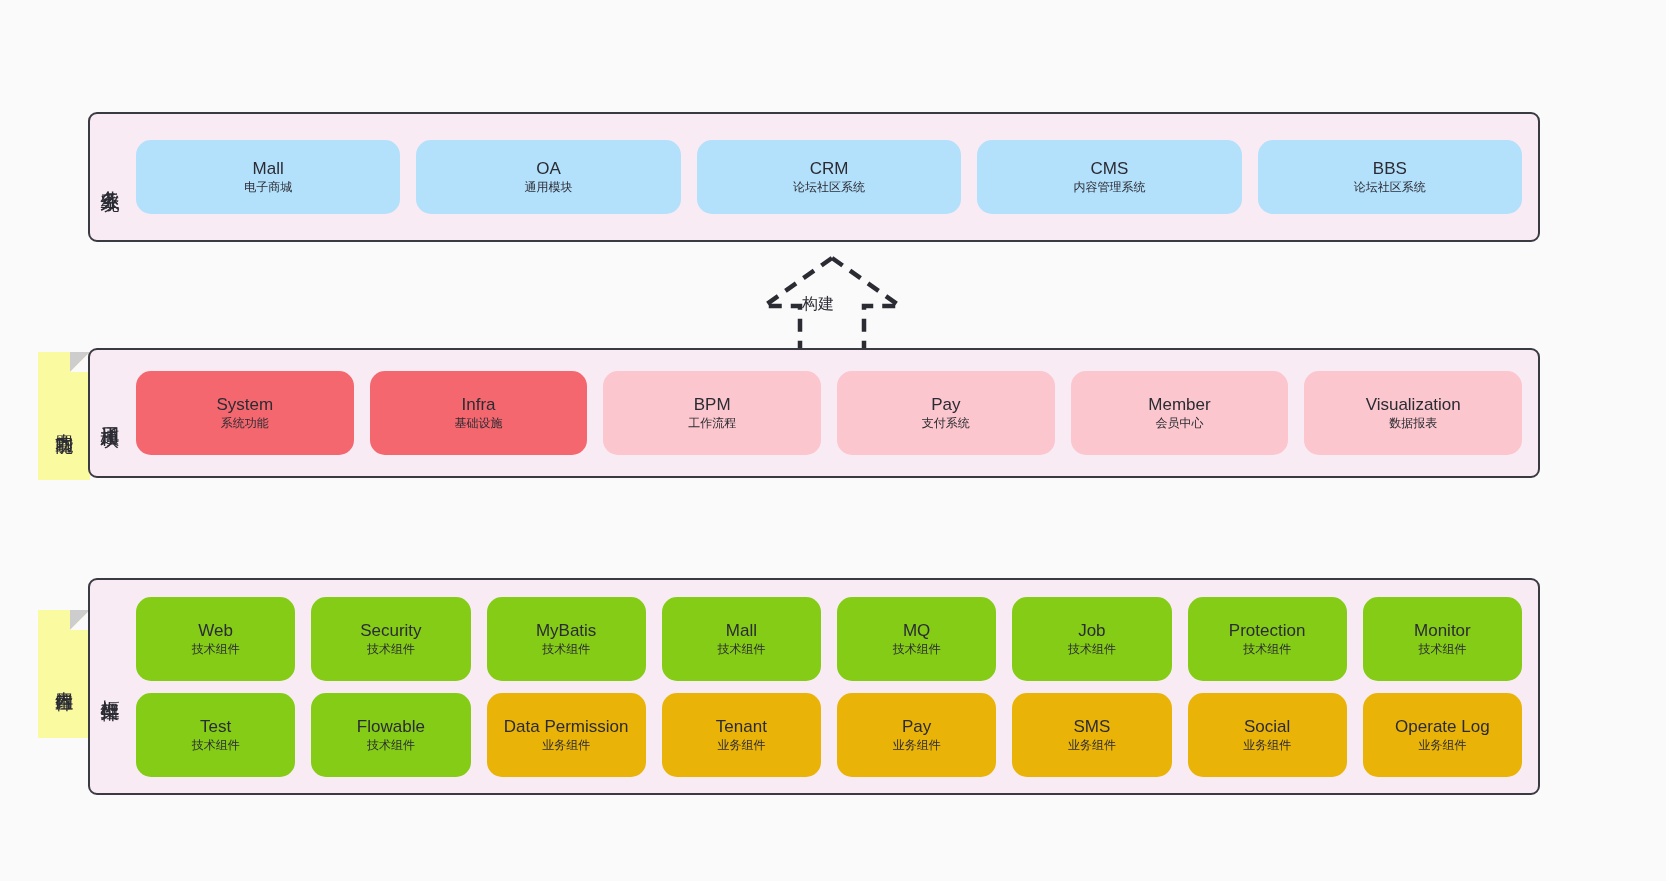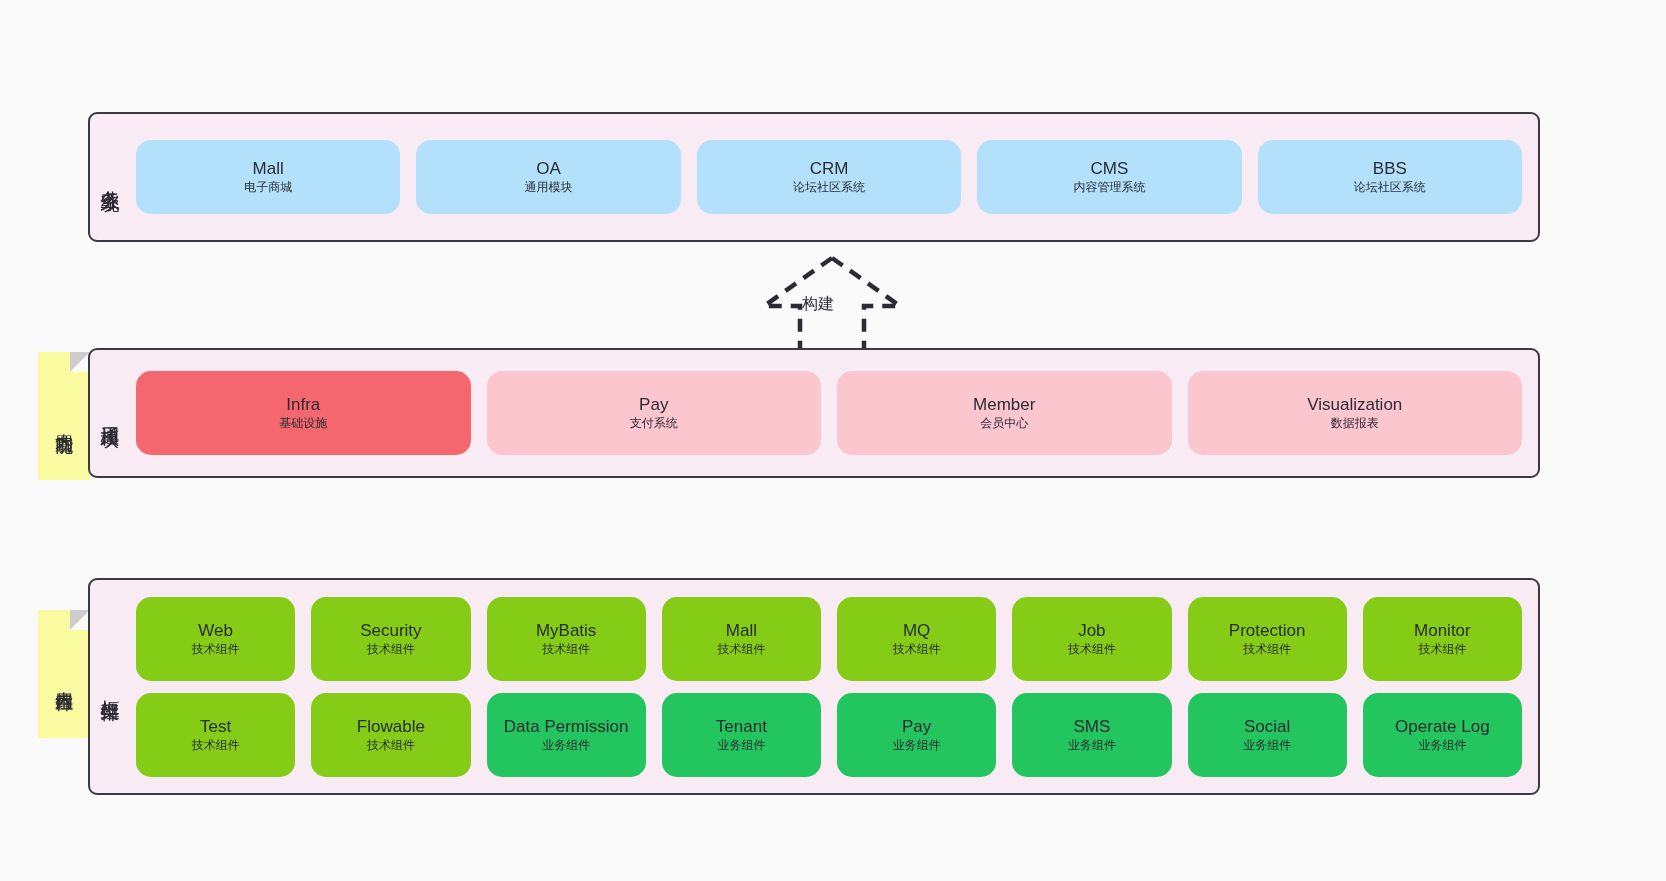--- a/index.html
+++ b/index.html
@@ -62,21 +62,21 @@
     padding: 6px 4px;
   }
   .cell .en { font-size: 17px; }
   .cell .cn { font-size: 12px; }
 
   
   .c-blue       { background: #b3e0fb; }
   .c-red        { background: #f4676e; }
   .c-pink       { background: #fbc6cd; }
   .c-green      { background: #84cc16; }
-  .c-lightgreen { background: #22c55e; }
+  .c-lightgreen { background: #eab308; }
 
   
   #layer-business  { left: 88px;  top: 112px; width: 1452px; height: 130px; }
   #layer-modules   { left: 88px;  top: 348px; width: 1452px; height: 130px; }
   #layer-framework { left: 88px;  top: 578px; width: 1452px; height: 217px; }
 
   #layer-business  .layer-body { height: 100%; }
   #layer-business  .row        { height: 74px; }
   #layer-modules   .row        { height: 84px; }
   #layer-framework .row        { height: 84px; }
@@ -172,22 +172,30 @@
   </div>
 
   <div class="sticky" id="sticky-modules">
     <span>内置功能</span>
   </div>
   <div class="layer" id="layer-modules">
     <div class="layer-title">通用模块</div>
     <div class="layer-body">
       <div class="row">
         <div class="cell c-red">
+          <span class="en">System</span>
+          <span class="cn">系统功能</span>
+        </div>
+        <div class="cell c-red">
           <span class="en">Infra</span>
           <span class="cn">基础设施</span>
+        </div>
+        <div class="cell c-pink">
+          <span class="en">BPM</span>
+          <span class="cn">工作流程</span>
         </div>
         <div class="cell c-pink">
           <span class="en">Pay</span>
           <span class="cn">支付系统</span>
         </div>
         <div class="cell c-pink">
           <span class="en">Member</span>
           <span class="cn">会员中心</span>
         </div>
         <div class="cell c-pink">

